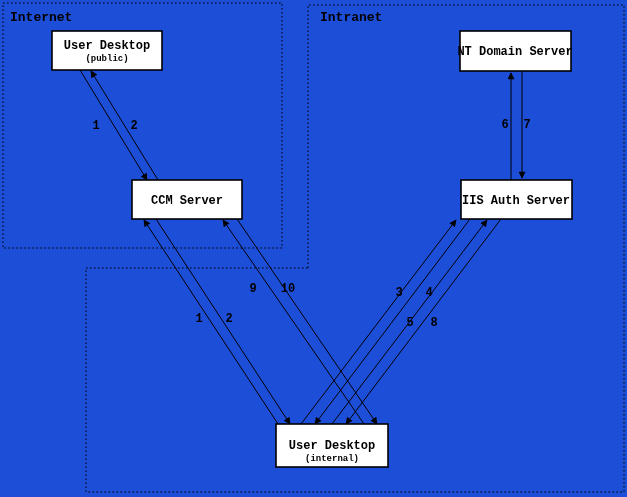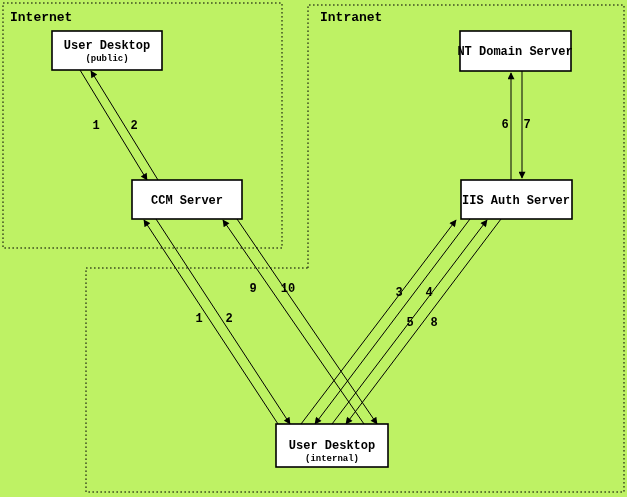--- a/index.html
+++ b/index.html
@@ -4,21 +4,21 @@
 <style>
   html, body {
     margin: 0;
     padding: 0;
     background: #ffffff;
   }
   .stage {
     position: relative;
     width: 627px;
     height: 497px;
-    background: #bef264;
+    background: #1d4ed8;
     overflow: hidden;
   }
   svg { display: block; }
   .zone-outline {
     fill: none;
     stroke: #000000;
     stroke-width: 1;
     stroke-dasharray: 1.6 2.4;
   }
   .node-box {

